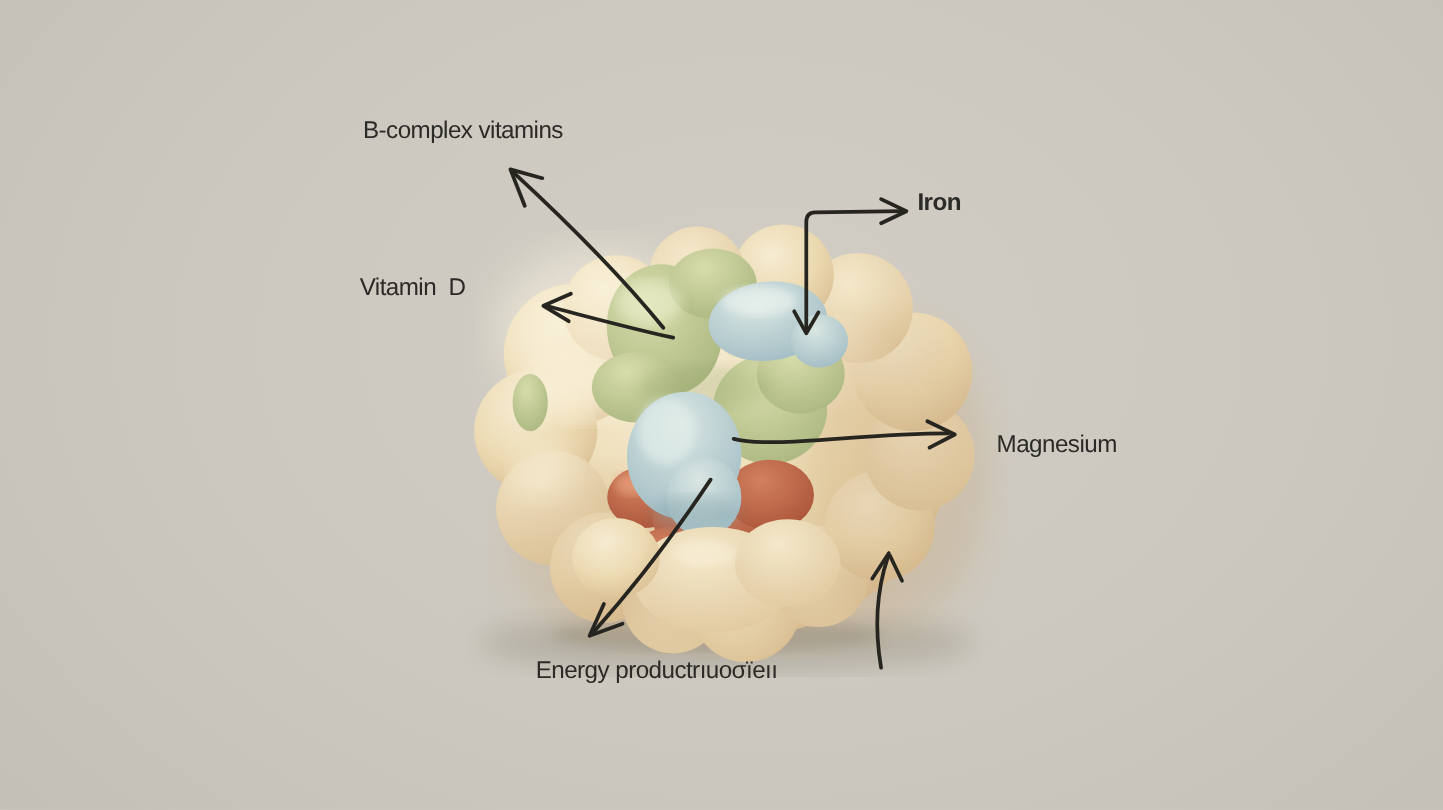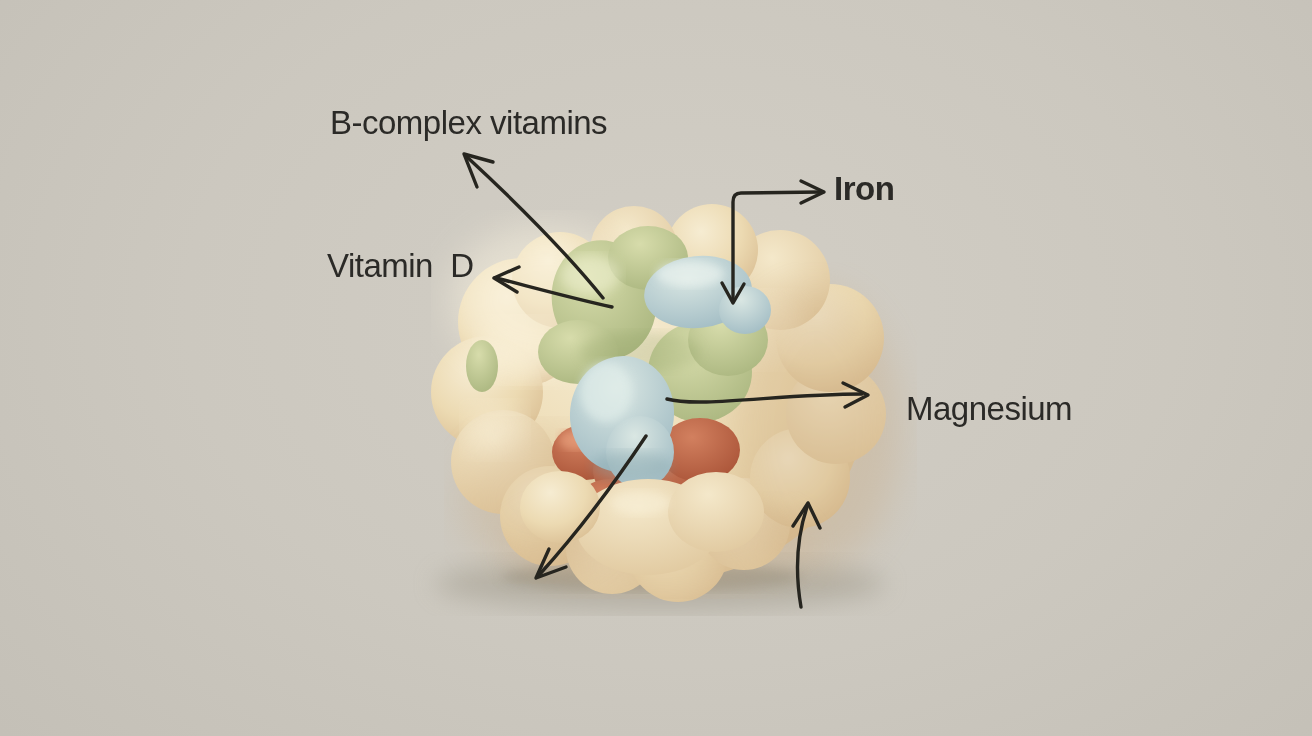--- a/index.html
+++ b/index.html
@@ -8,21 +8,21 @@
     font-family:"Liberation Sans", sans-serif;
     background:#cbc7be;
   }
   #stage{
     position:relative;width:1312px;height:736px;
     background:radial-gradient(ellipse 900px 650px at 52% 42%, #d2cec5 0%, #ccc8bf 55%, #c4c0b7 100%);
   }
   #brain-svg{position:absolute;left:0;top:0;}
   .label{
     position:absolute;
-    font-size:33px;
+    font-size:22px;
     letter-spacing:-0.5px;
     line-height:1.05;
     color:#2b2a27;
     white-space:pre;
   }
   #label-b-complex   {left:330px; top:106px;}
   #label-iron        {left:834px; top:172px;font-weight:bold;}
   #label-vitamin-d   {left:327px; top:249px;}
   #label-magnesium   {left:906px; top:392px;}
   #label-energy      {left:487px; top:597px;}
@@ -167,14 +167,15 @@
         <path d="M801,607 C795,572 797,537 807,507"></path>
         <path d="M808,503 L793,526 M808,503 L820,528"></path>
       </g>
     </g>
   </svg>
 
   <div class="label" id="label-b-complex">B-complex vitamins</div>
   <div class="label" id="label-iron">Iron</div>
   <div class="label" id="label-magnesium">Magnesium</div>
   <div class="label" id="label-vitamin-d">Vitamin  D</div>
+  <div class="label" id="label-energy">Energy productrıuoσïeıı</div>
 
 </div>
 
 </body></html>

